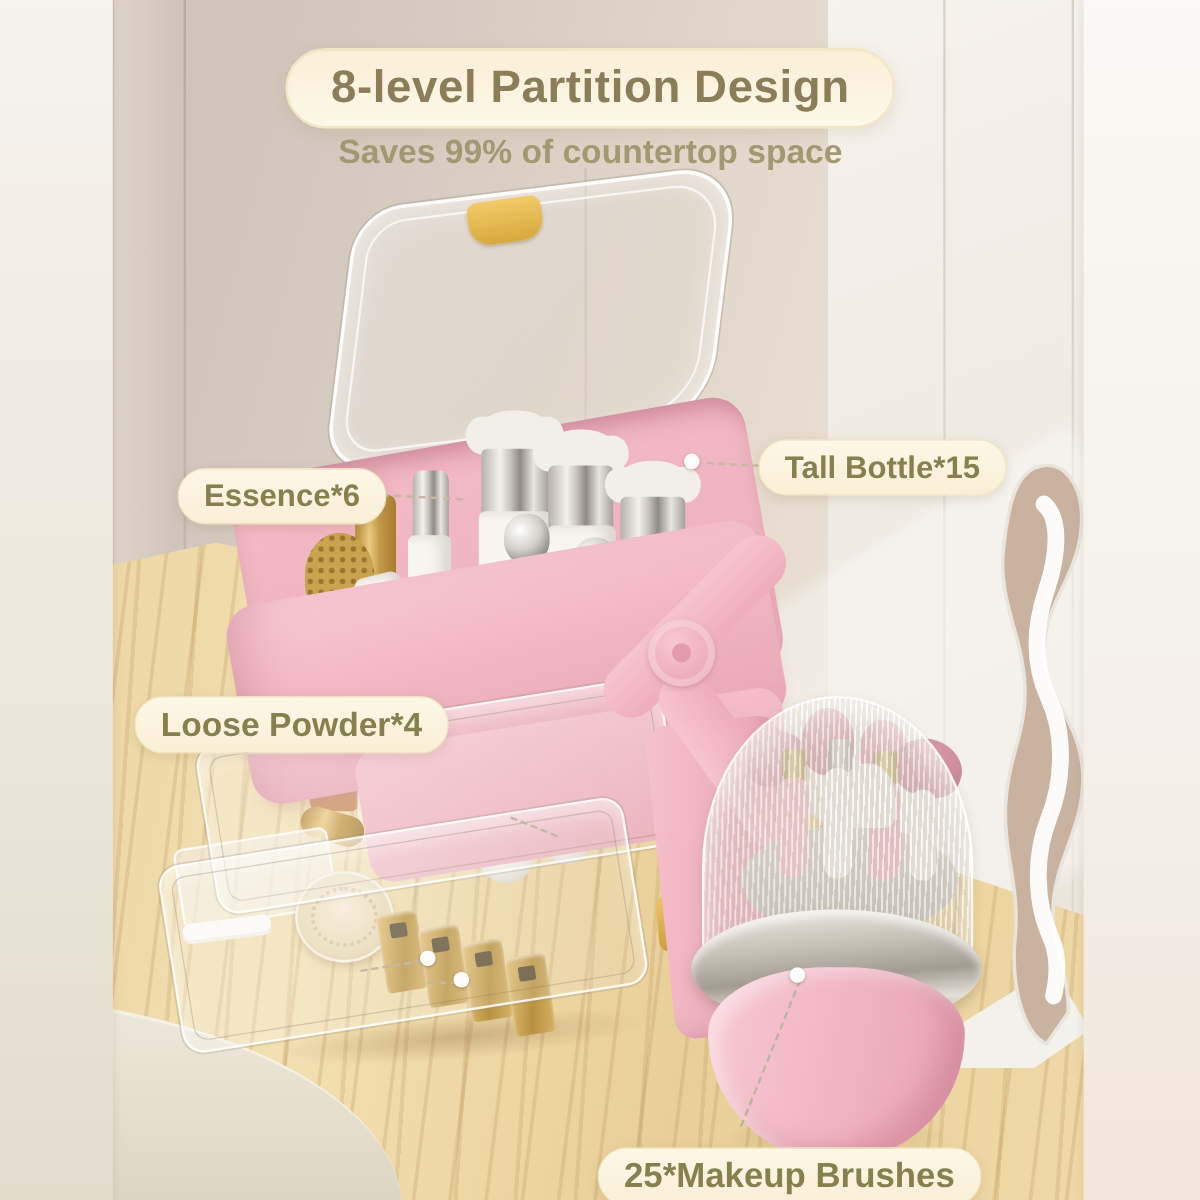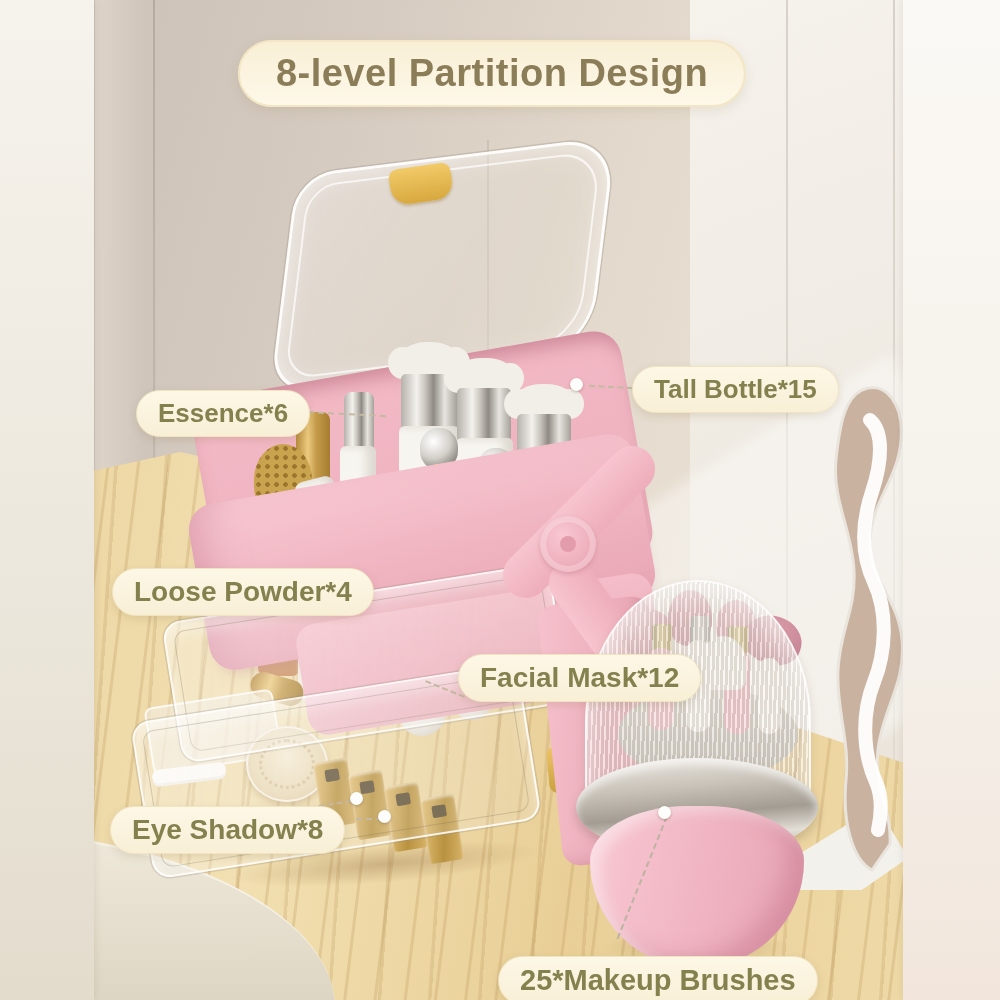--- a/index.html
+++ b/index.html
@@ -289,22 +289,21 @@
   <div class="dash-h" style="left:589px;top:386px;width:44px;transform:rotate(3deg);"></div>
   <div class="dot" style="left:570px;top:378px;"></div>
   <div class="dash-h" style="left:424px;top:688px;width:42px;transform:rotate(22deg);"></div>
   <div class="dash-h" style="left:300px;top:804px;width:52px;transform:rotate(-9deg);"></div>
   <div class="dot" style="left:350px;top:792px;"></div>
   <div class="dash-h" style="left:356px;top:818px;width:26px;"></div>
   <div class="dot" style="left:378px;top:810px;"></div>
   <div class="dash-v" style="left:666px;top:816px;height:132px;transform:rotate(22deg);"></div>
   <div class="dot" style="left:658px;top:806px;"></div>
 
-  <div class="pill" style="left:136px;top:390px;">Essence*6</div>
+  <div class="pill" style="left:148px;top:390px;">Essence*6</div>
   <div class="pill" style="left:632px;top:366px;">Tall Bottle*15</div>
-  <div class="pill" style="left:112px;top:568px;font-size:28px;">Loose Powder*4</div>
-  <div class="pill" style="left:458px;top:654px;font-size:28px;">Facial Mask*12</div>
-  <div class="pill" style="left:110px;top:806px;font-size:28px;">Eye Shadow*8</div>
+  <div class="pill" style="left:112px;top:580px;font-size:28px;">Loose Powder*4</div>
   <div class="pill" style="left:498px;top:956px;font-size:29px;">25*Makeup Brushes</div>
 
   <div class="title-pill">8-level Partition Design</div>
+  <div class="subtitle">Saves 99% of countertop space</div>
 
 </div>
 
 </body></html>

